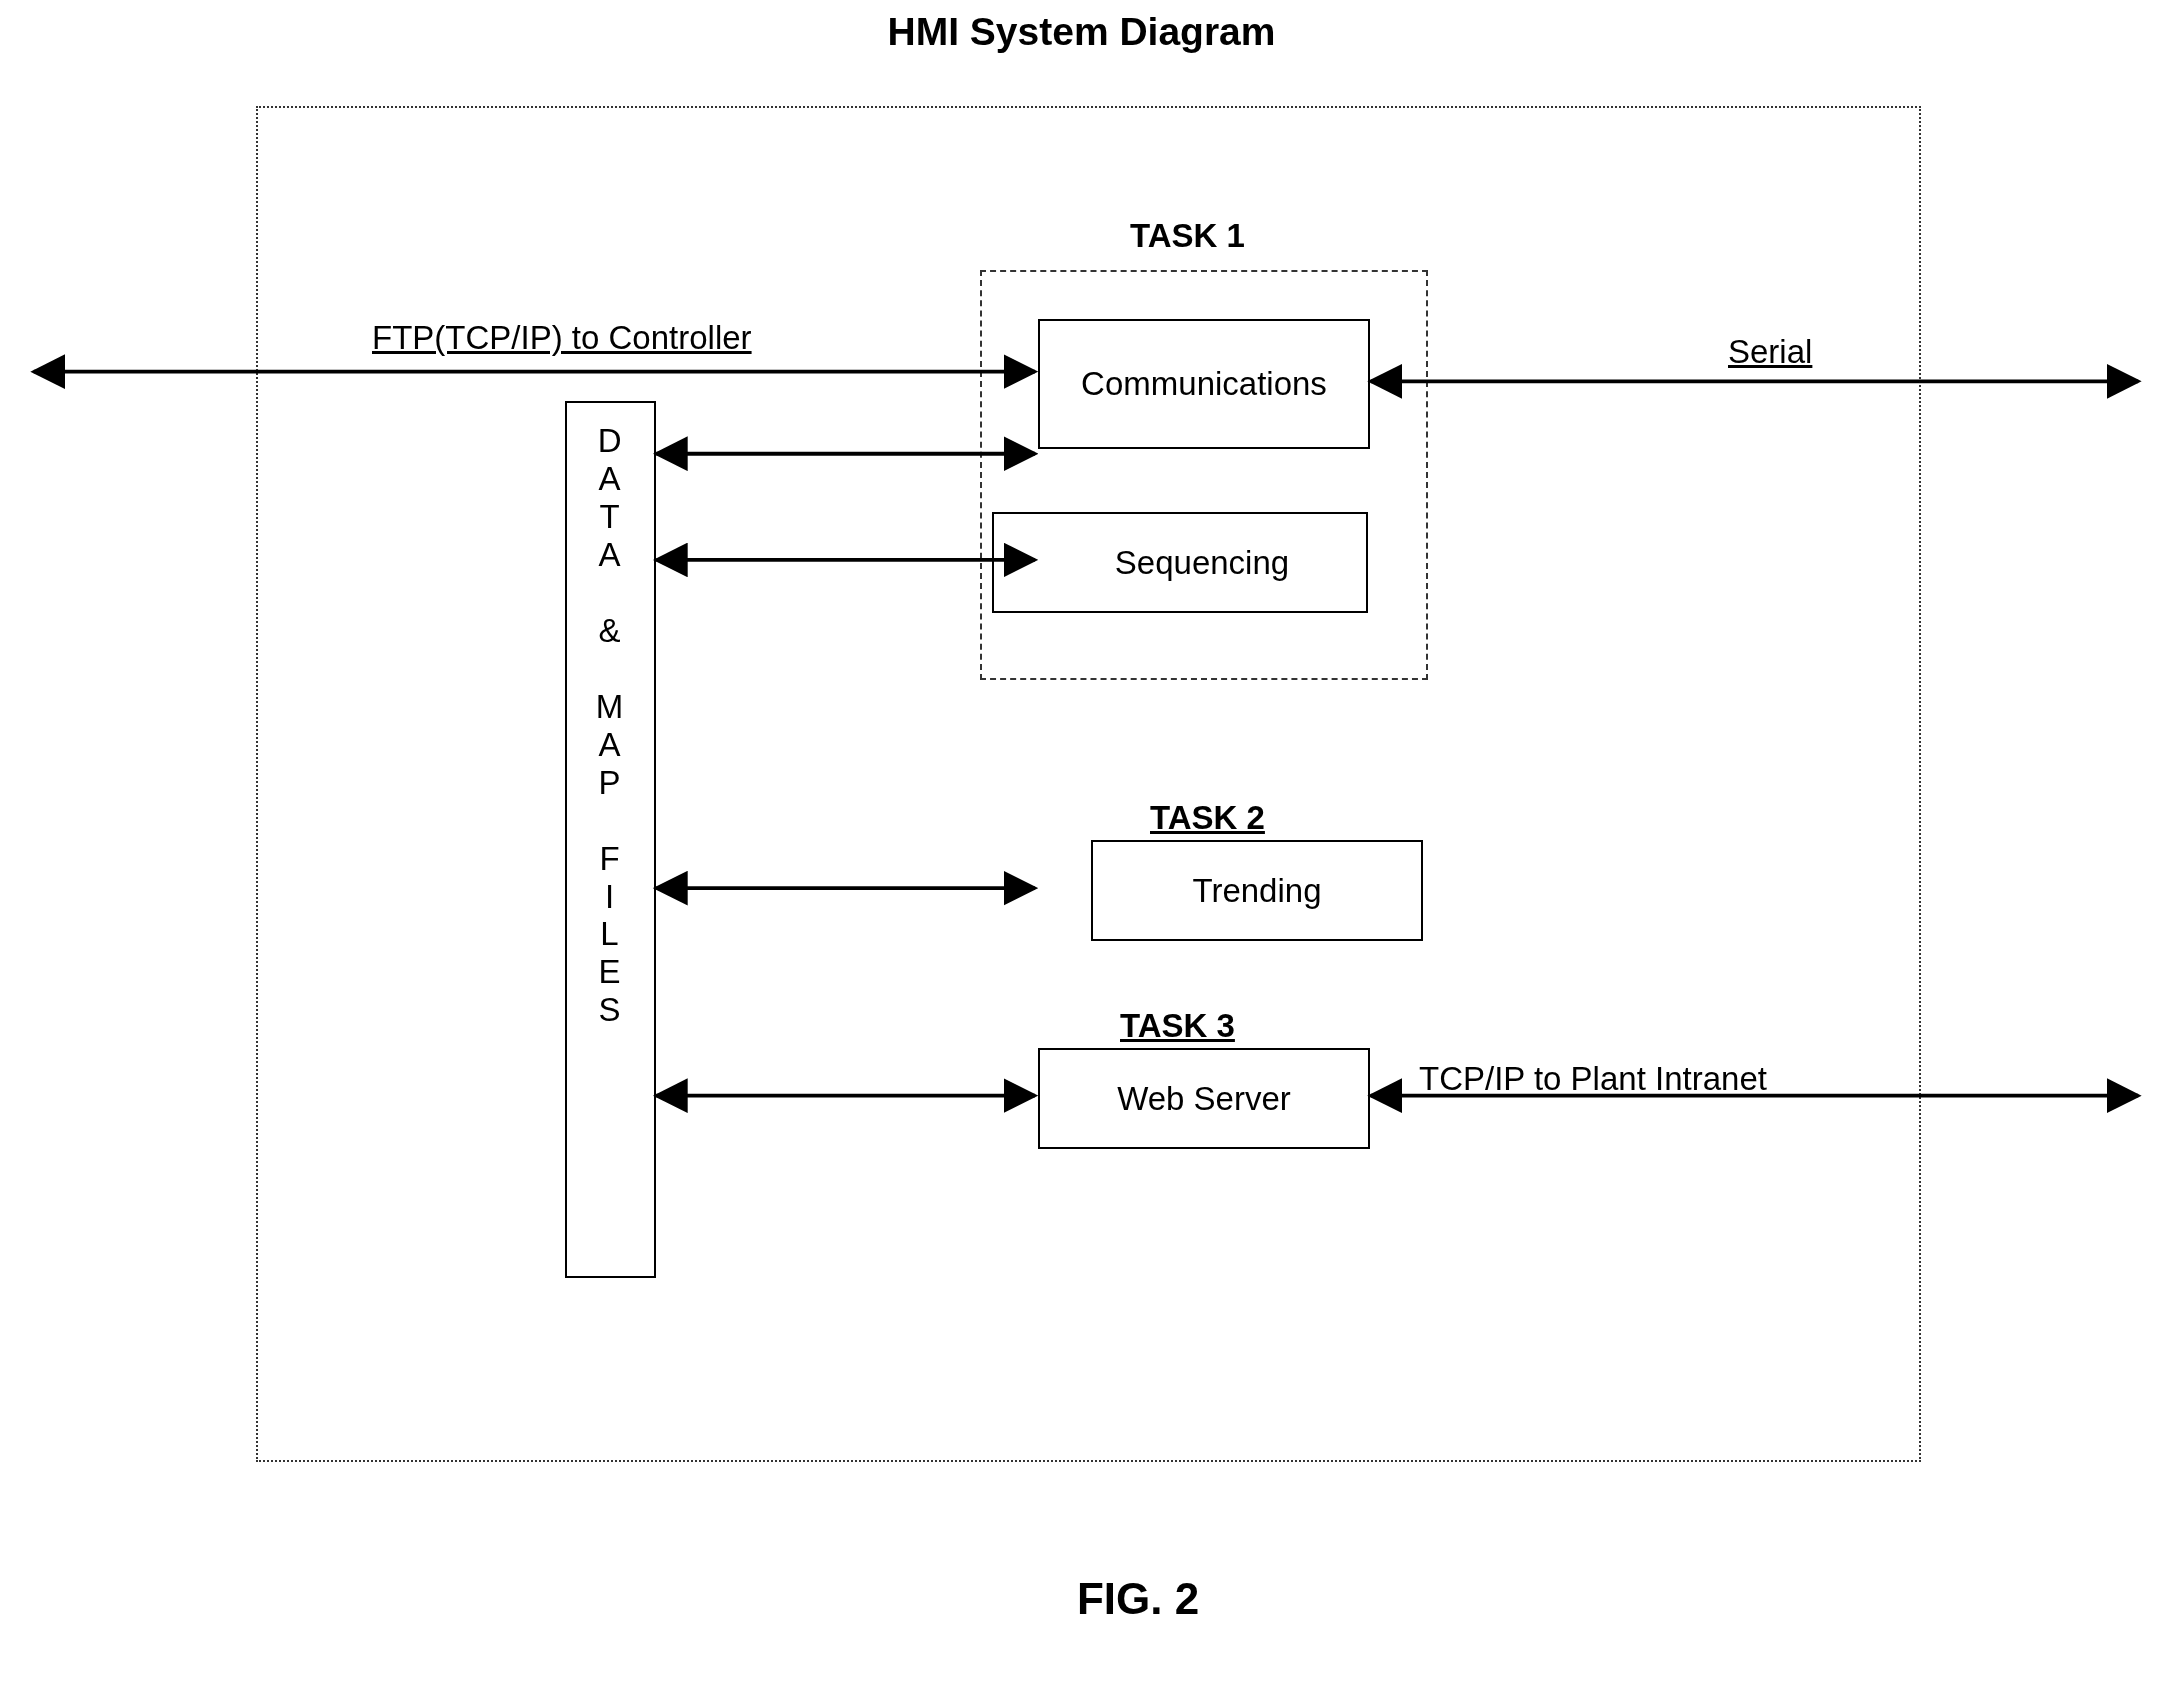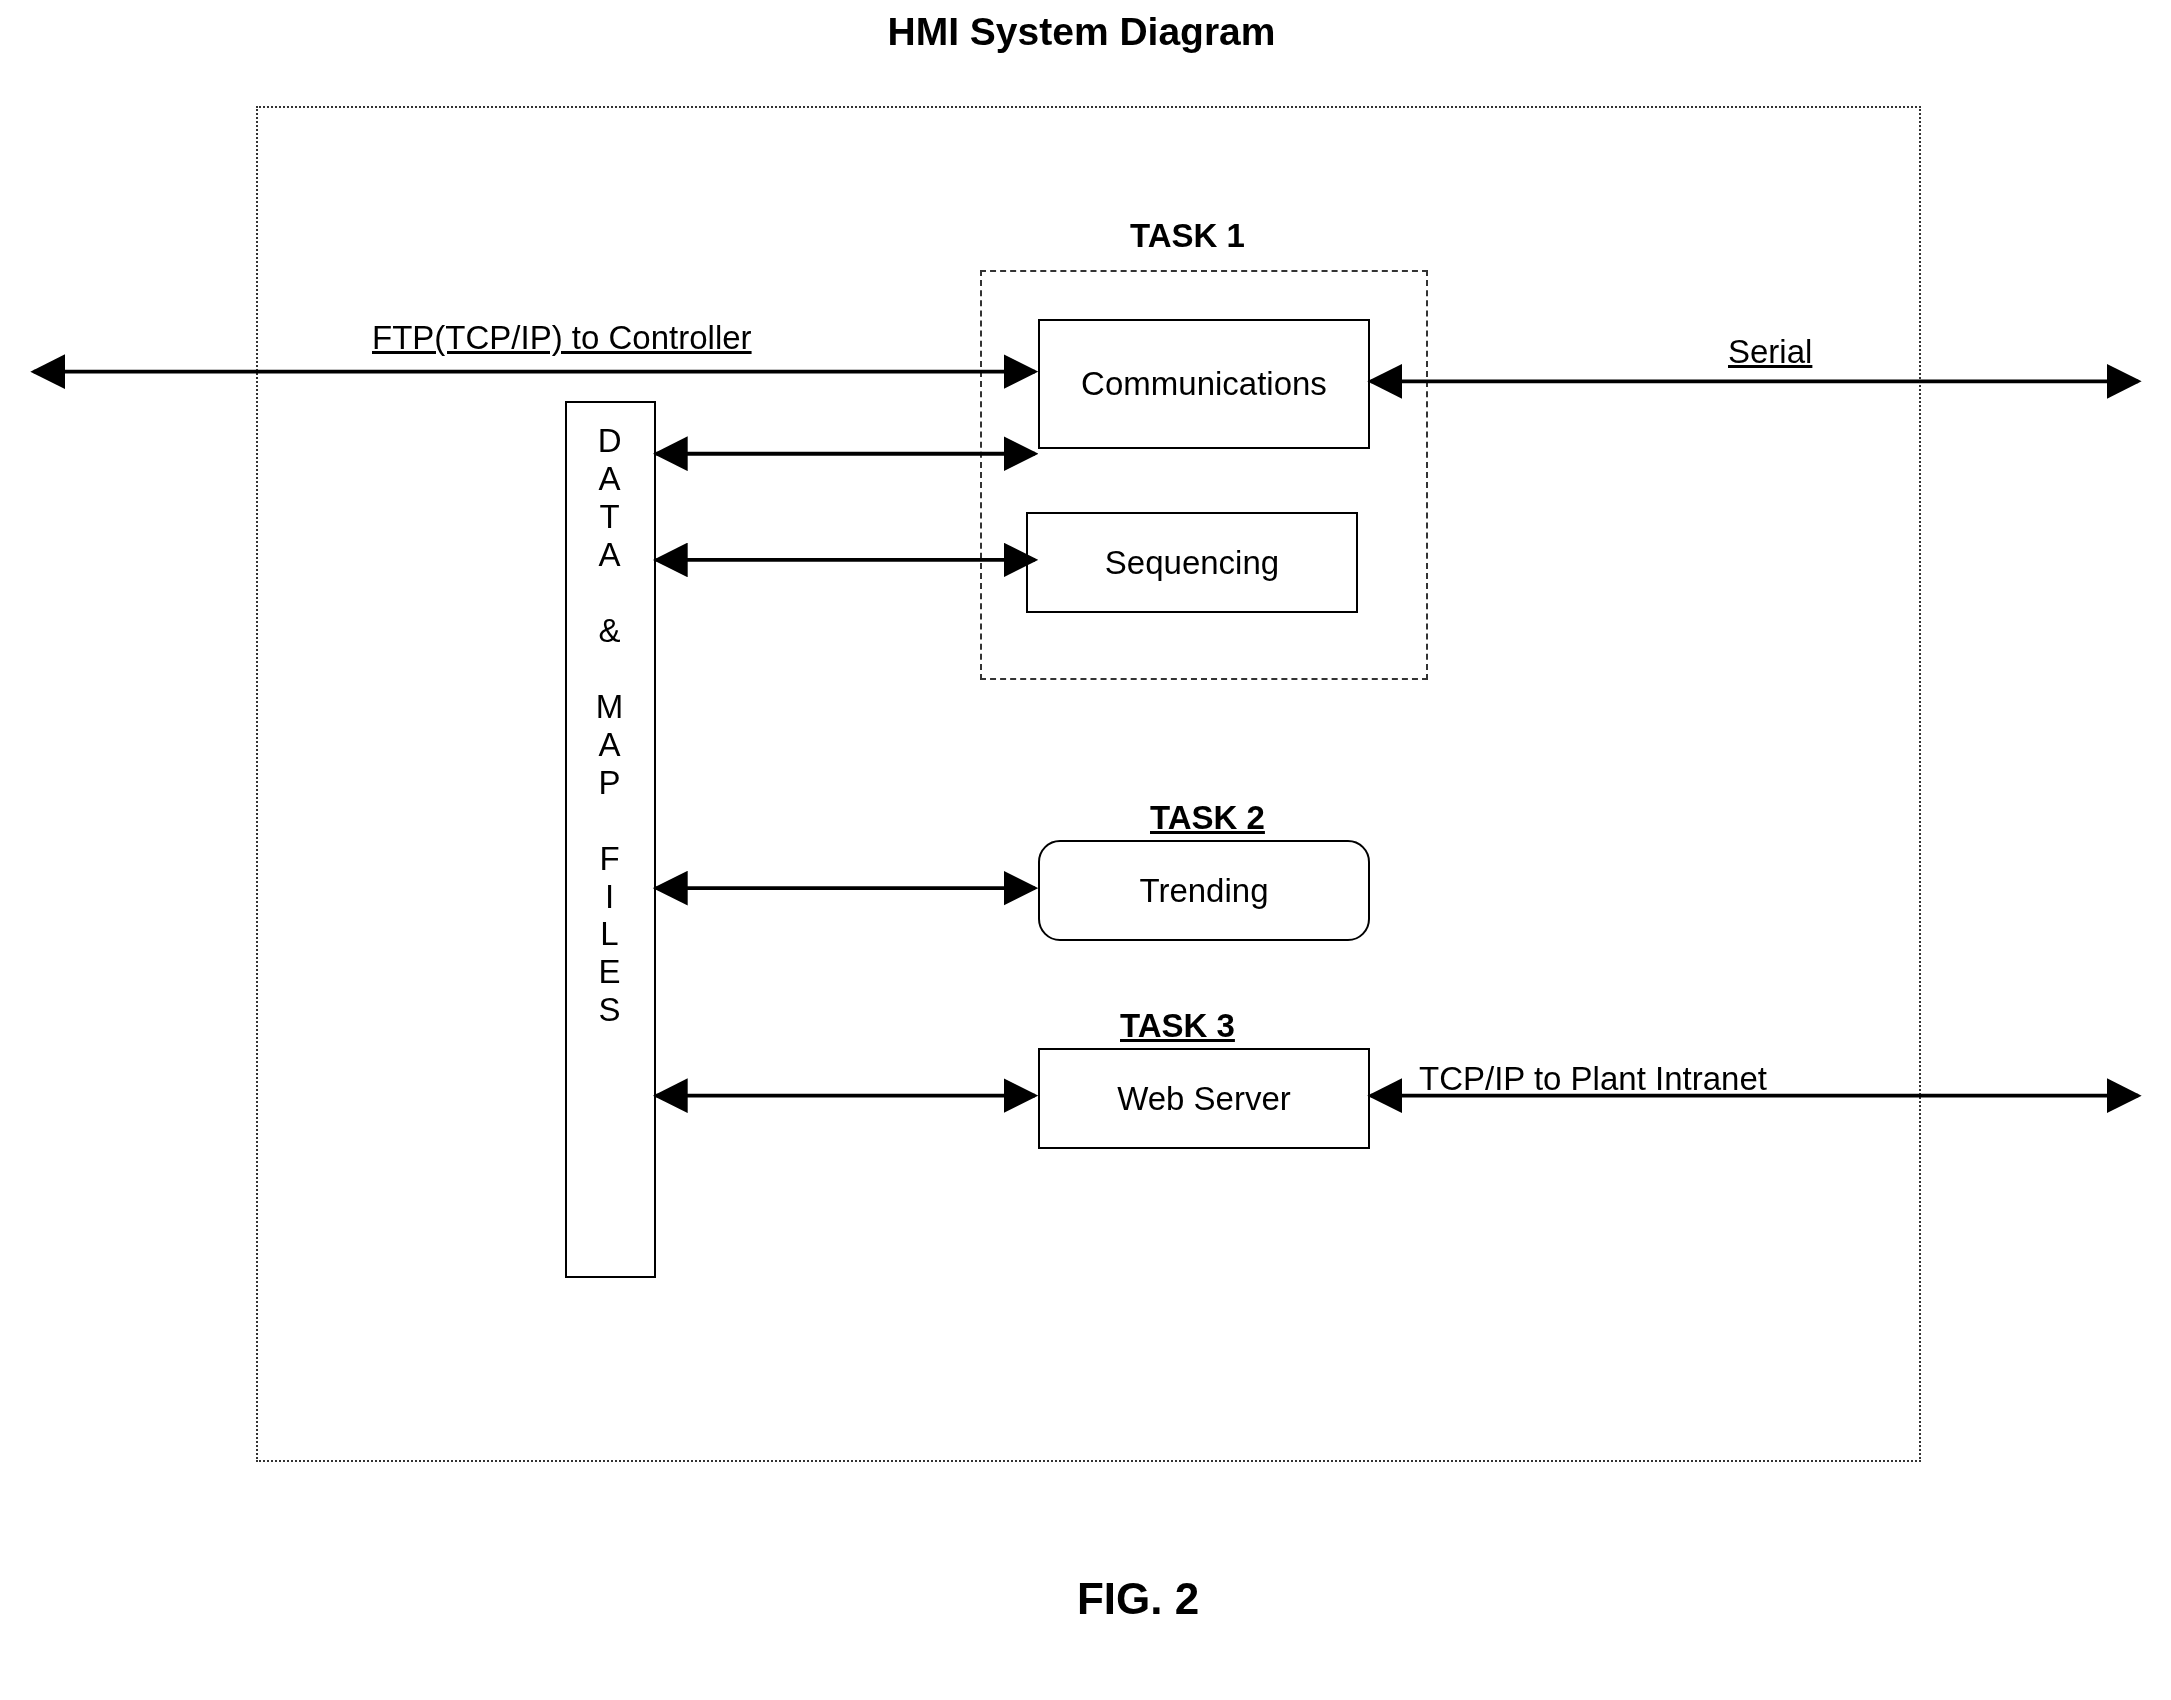--- a/index.html
+++ b/index.html
@@ -92,23 +92,23 @@
 P
 
 F
 I
 L
 E
 S</div>
 
   <div class="solid-box" style="left:1038px; top:319px; width:328px; height:126px;">Communications</div>
 
-  <div class="solid-box" style="left:1026px; top:512px; width:328px; height:97px;">Sequencing</div>
+  <div class="solid-box" style="left:992px; top:512px; width:328px; height:97px;padding-left:44px;">Sequencing</div>
 
-  <div class="solid-box" style="left:1038px; top:840px; width:328px; height:97px;border-radius:22px;">Trending</div>
+  <div class="solid-box" style="left:1091px; top:840px; width:328px; height:97px;">Trending</div>
   <div class="label bold underline" style="left:1130px; top:799px;margin-left:20px;">TASK 2</div>
 
   <div class="solid-box" style="left:1038px; top:1048px; width:328px; height:97px;">Web Server</div>
   <div class="label bold underline" style="left:1120px; top:1007px;">TASK 3</div>
 
   <div class="label underline" style="left:372px; top:319px;">FTP(TCP/IP)  to Controller</div>
 
   <div class="label underline" style="left:1728px; top:333px;">Serial</div>
 
   <div class="label" style="left:1419px; top:1060px;">TCP/IP to Plant Intranet</div>

